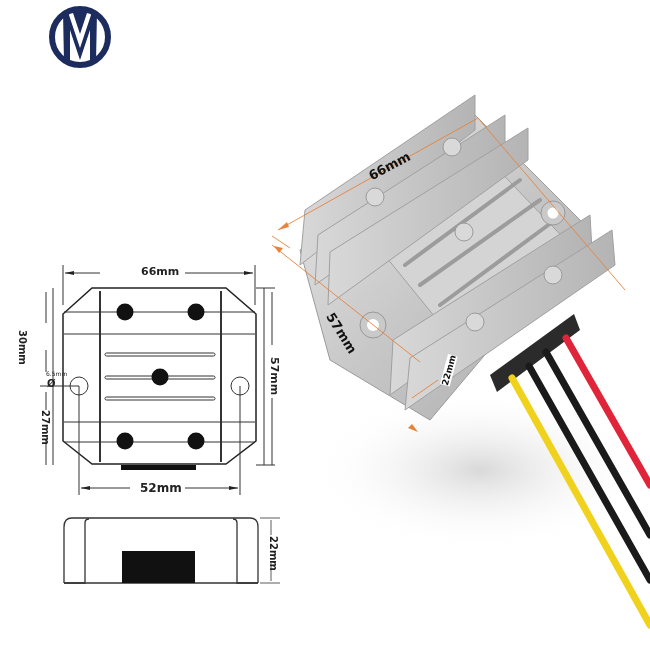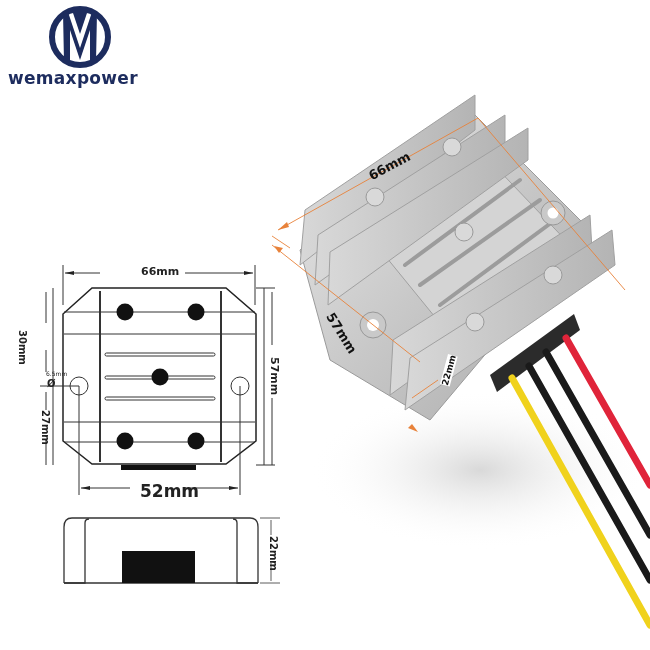--- a/index.html
+++ b/index.html
@@ -10,21 +10,20 @@
 </style>
 </head>
 <body>
 
 <div class="logo">
   <svg width="200" height="70" viewBox="0 0 200 70" style="position:absolute;left:0;top:0;">
     <circle cx="80" cy="37" r="28" fill="none" stroke="#1d2c5e" stroke-width="6"></circle>
     <path d="M63 12 L68 12 L80 48 L92 12 L97 12 L96 62 L90 62 L90 30 L80 60 L70 30 L70 62 L64 62 Z" fill="#1d2c5e"></path>
     <path d="M72 10 L88 10 L80 34 Z" fill="#1d2c5e"></path>
   </svg>
-  <div class="brand">wemaxpower</div>
 </div>
 
 <svg class="layer" width="650" height="650">
   <g stroke="#333" fill="none" stroke-width="1">
 
     <line x1="63" y1="265" x2="63" y2="305"></line>
     <line x1="255" y1="265" x2="255" y2="305"></line>
 
     <line x1="65" y1="273" x2="100" y2="273"></line>
     <line x1="185" y1="273" x2="253" y2="273"></line>
@@ -77,21 +76,21 @@
     <circle cx="196" cy="312" r="8.5"></circle>
     <circle cx="160" cy="377" r="8.5"></circle>
     <circle cx="125" cy="441" r="8.5"></circle>
     <circle cx="196" cy="441" r="8.5"></circle>
   </g>
 
   <rect x="121" y="465" width="75" height="5" fill="#111"></rect>
 </svg>
 
 <div style="position:absolute;left:141px;top:265px;font-size:11px;font-weight:bold;color:#222;">66mm</div>
-<div style="position:absolute;left:140px;top:481px;font-size:17px;font-weight:bold;color:#222;">52mm</div>
+<div style="position:absolute;left:140px;top:481px;font-size:12px;font-weight:bold;color:#222;">52mm</div>
 <div style="position:absolute;left:28px;top:330px;font-size:10px;font-weight:bold;color:#222;transform:rotate(90deg);transform-origin:left top;">30mm</div>
 <div style="position:absolute;left:51px;top:410px;font-size:10px;font-weight:bold;color:#222;transform:rotate(90deg);transform-origin:left top;">27mm</div>
 <div style="position:absolute;left:46px;top:370px;font-size:6px;color:#222;">6.5mm</div>
 <div style="position:absolute;left:47px;top:378px;font-size:10px;font-weight:bold;color:#222;">Ø</div>
 <div style="position:absolute;left:281px;top:357px;font-size:11px;font-weight:bold;color:#222;transform:rotate(90deg);transform-origin:left top;">57mm</div>
 
 <svg class="layer" width="650" height="650">
   <g stroke="#333" fill="none" stroke-width="1.3">
     <path d="M64 583 L64 527 Q64 518 72 518 L250 518 Q258 518 258 527 L258 583"></path>
     <path d="M64 583 L85 583 L85 523 Q85 519 89 519"></path>

